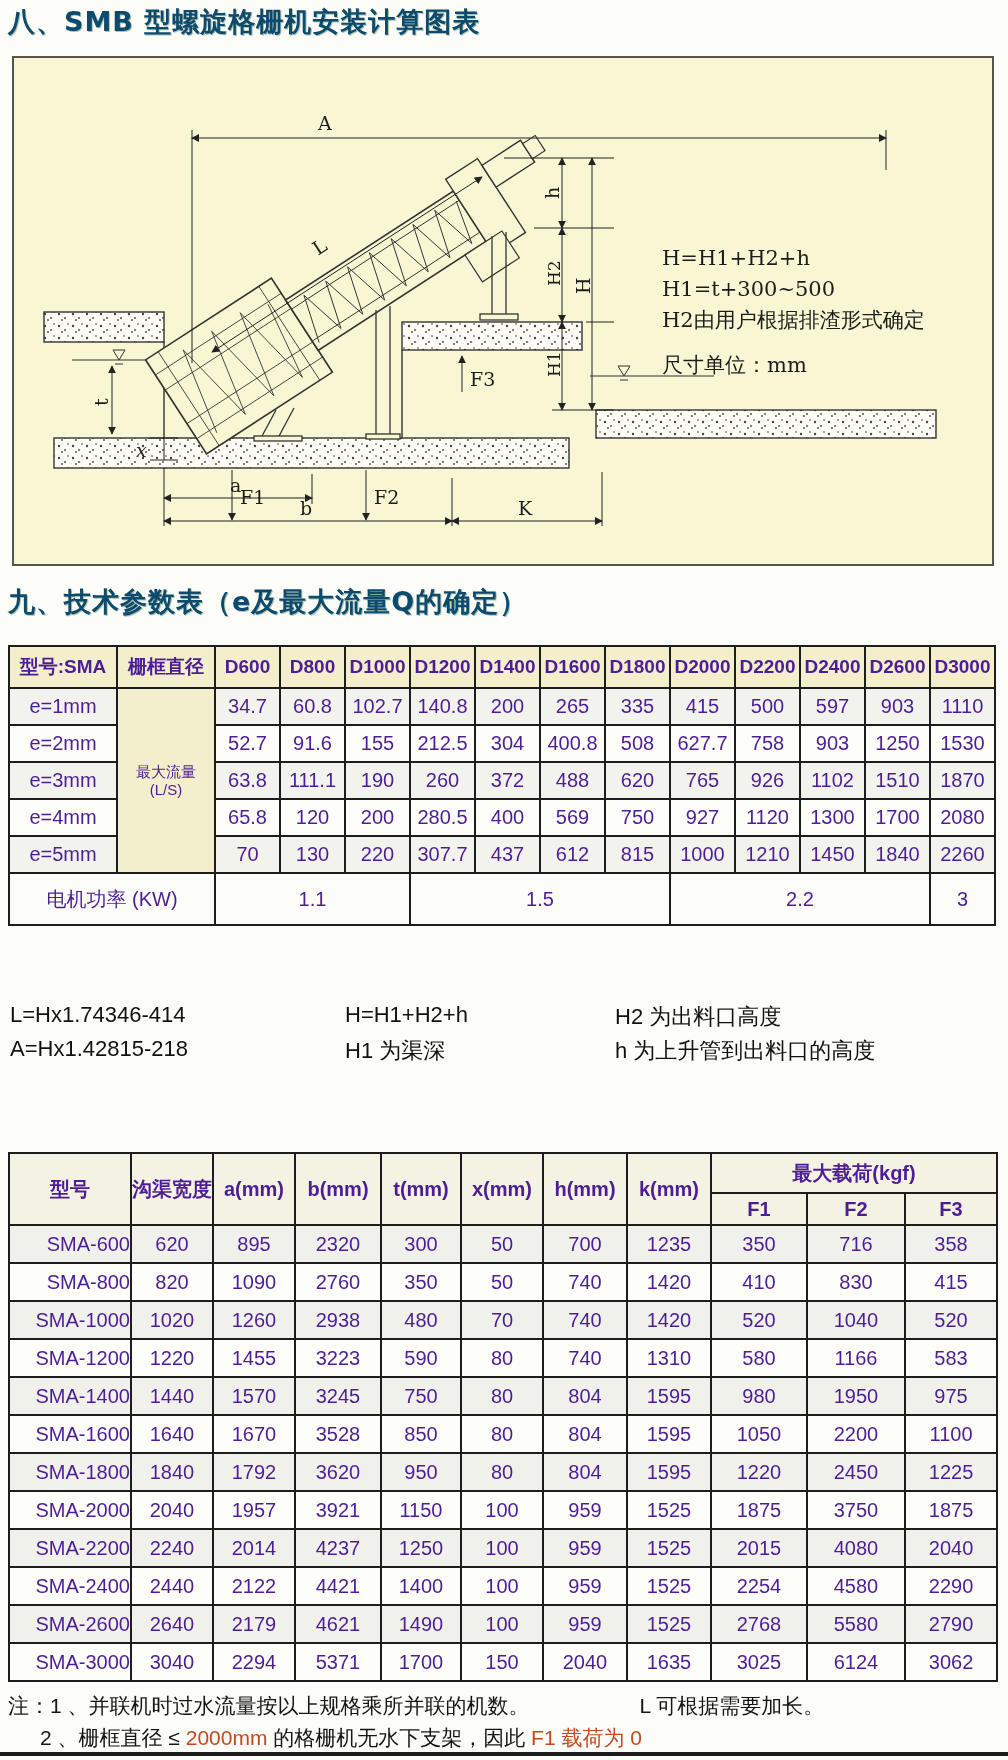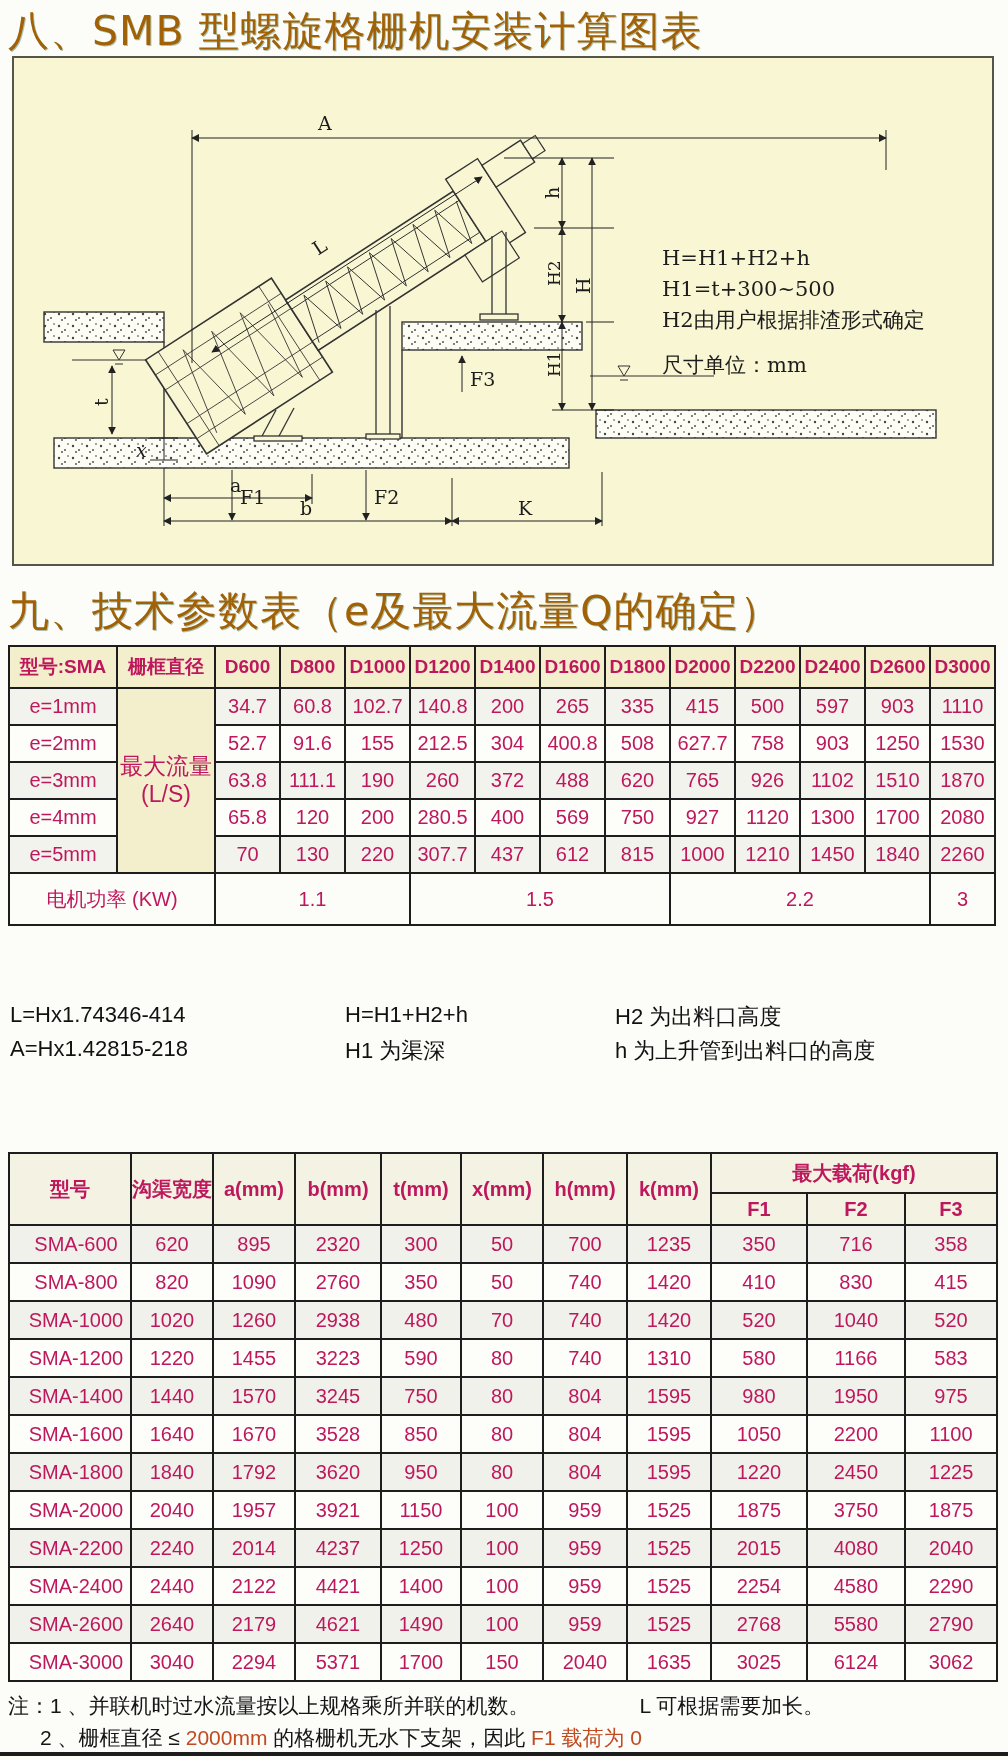--- a/index.html
+++ b/index.html
@@ -1,41 +1,41 @@
 <!DOCTYPE html>
 <html><head>
 <meta charset="utf-8">
 <style>
   html,body{margin:0;padding:0;background:#e8e8e4;}
   .page{position:relative;width:1008px;height:1760px;margin:0 auto;background:#fcfcf9;
         font-family:"Liberation Sans","DejaVu Sans",sans-serif;overflow:hidden;}
-  .sec-title{position:absolute;left:8px;color:#a16207;font-weight:normal;font-size:41px;
+  .sec-title{position:absolute;left:8px;color:#0c4a6e;font-weight:bold;font-size:27px;
         letter-spacing:1px;white-space:nowrap;text-shadow:1px 1px 0 rgba(25,85,30,.35);
         font-family:"DejaVu Sans","Liberation Sans",sans-serif;}
   .diagram-box{position:absolute;left:12px;top:56px;width:982px;height:510px;background:#f8f6d3;
         border:2px solid #55554a;box-sizing:border-box;}
   svg text{font-family:"DejaVu Serif","Liberation Serif",serif;fill:#1c1c1c;}
   table.dtab{position:absolute;left:8px;border-collapse:collapse;table-layout:fixed;
-        text-align:center;color:#be185d;background:#fdfdfa;}
+        text-align:center;color:#4c1d95;background:#fdfdfa;}
   table.dtab th,table.dtab td{border:2px solid #1d1d1d;padding:0;overflow:hidden;}
   #t1{top:645px;width:988px;font-size:20px;}
   #t1 thead th{height:40px;background:#f3efcd;font-size:19px;font-weight:bold;}
   #t1 tbody th{font-weight:normal;font-size:20px;}
   #t1 tbody tr{height:37px;}
   #t1 tr.shade{background:#f3f3ee;}
-  #t1 td.flowcell{background:#f3efcd;font-size:23px;line-height:1.2;}
+  #t1 td.flowcell{background:#f3efcd;font-size:15px;line-height:1.2;}
   #t1 tr.motor{height:52px;background:#fcfcf8;}
   #t1 tr.motor td{font-size:20px;}
   #t2{top:1152px;width:988px;font-size:20px;}
   #t2 thead th{background:#f4f2e3;font-weight:bold;font-size:20px;line-height:1.15;}
   #t2 thead tr:first-child{height:40px;padding-left:22px;}
   #t2 thead tr:last-child{height:32px;}
   #t2 tbody tr{height:38px;}
   #t2 tr.shade{background:#f1f1ec;}
-  #t2 td.model{text-align:center;padding-left:12px;}
+  #t2 td.model{text-align:right;padding-left:12px;}
   .la-title{position:absolute;left:10px;top:968px;font-size:27px;font-weight:bold;color:#111;
         font-family:"DejaVu Sans","Liberation Sans",sans-serif;}
   .la-row{position:absolute;left:10px;width:980px;font-size:22px;color:#111;}
   .la-row span{position:absolute;white-space:nowrap;}
   .la-c1{left:0;text-align:right;} .la-c2{left:335px;} .la-c3{left:605px;}
   #la1{top:1002px;} #la2{top:1036px;}
   .notes{position:absolute;left:8px;font-size:21px;color:#151515;white-space:nowrap;}
   #note1{top:1692px;}
   #note2{top:1724px;left:40px;}
   .note-gap{display:inline-block;width:110px;}

